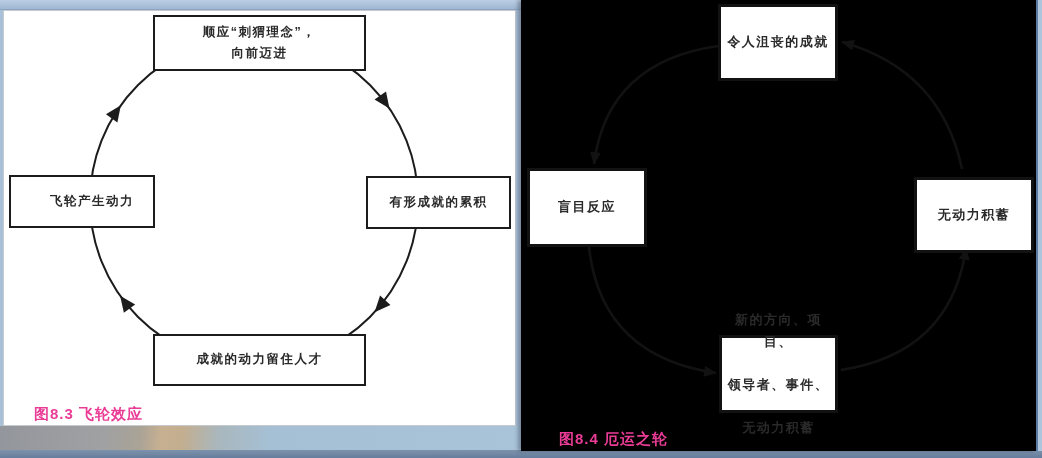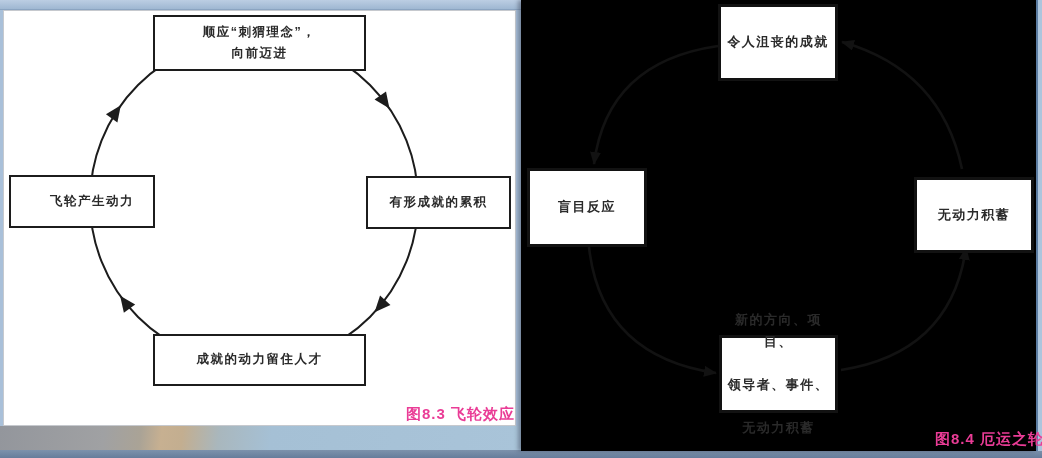--- a/index.html
+++ b/index.html
@@ -43,21 +43,21 @@
   
   svg.connectors { position:absolute; left:0; top:0; z-index:1; }
   .dbox {
     position:absolute; z-index:2; background:#fff;
     display:flex; flex-direction:column; align-items:center; justify-content:center;
     text-align:center; color:#2a2a2a; font-weight:bold;
   }
   .flywheel .dbox { border:2px solid #1c1c1c; font-size:12.5px; letter-spacing:1.5px; line-height:1.7; }
   .doomloop .dbox { border:3px solid #121212; font-size:13px; letter-spacing:1.5px; line-height:1.75; }
   .caption {
-    position:absolute; z-index:2; width:100%; text-align:right;
+    position:absolute; z-index:2; width:100%; text-align:left;
     color:#ea3c96; font-size:15px; font-weight:bold; letter-spacing:1px;padding-left:30px;
   }
   .line { display:block; }
 </style>
 </head>
 <body>
 
 <div class="top-strip"></div>
 <div class="wallpaper"></div>
 <div class="bottom-strip"></div>

